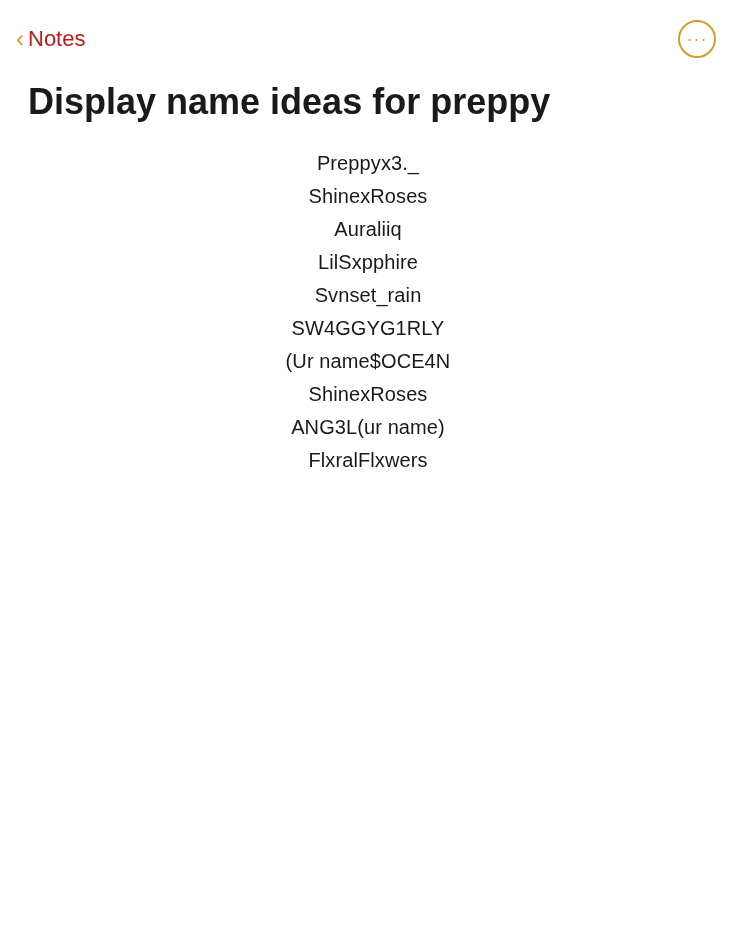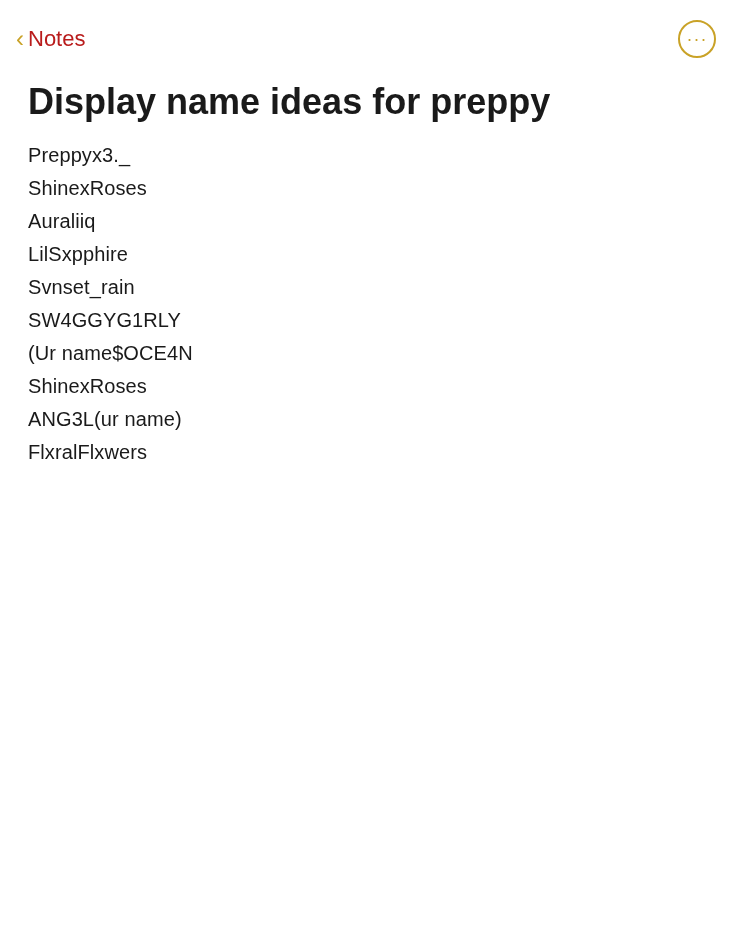--- a/index.html
+++ b/index.html
@@ -65,33 +65,34 @@
 
     .content {
       padding: 10px 28px 40px 28px;
     }
 
     .note-title {
       font-size: 36px;
       font-weight: 800;
       color: #1a1a1a;
       line-height: 1.2;
-      margin-bottom: 16px;
+      margin-bottom: 24px;
     }
 
     .note-items {
       list-style: none;
     }
 
     .note-item {
       font-size: 20px;
       color: #1a1a1a;
       font-weight: 400;
       line-height: 1.65;
       letter-spacing: 0.1px;
+      text-align: center;
     }
   </style>
 </head>
 <body>
 
 <div class="top-bar">
   <div class="back-button">
     <span class="back-chevron">‹</span>
     <span class="back-label">Notes</span>
   </div>

